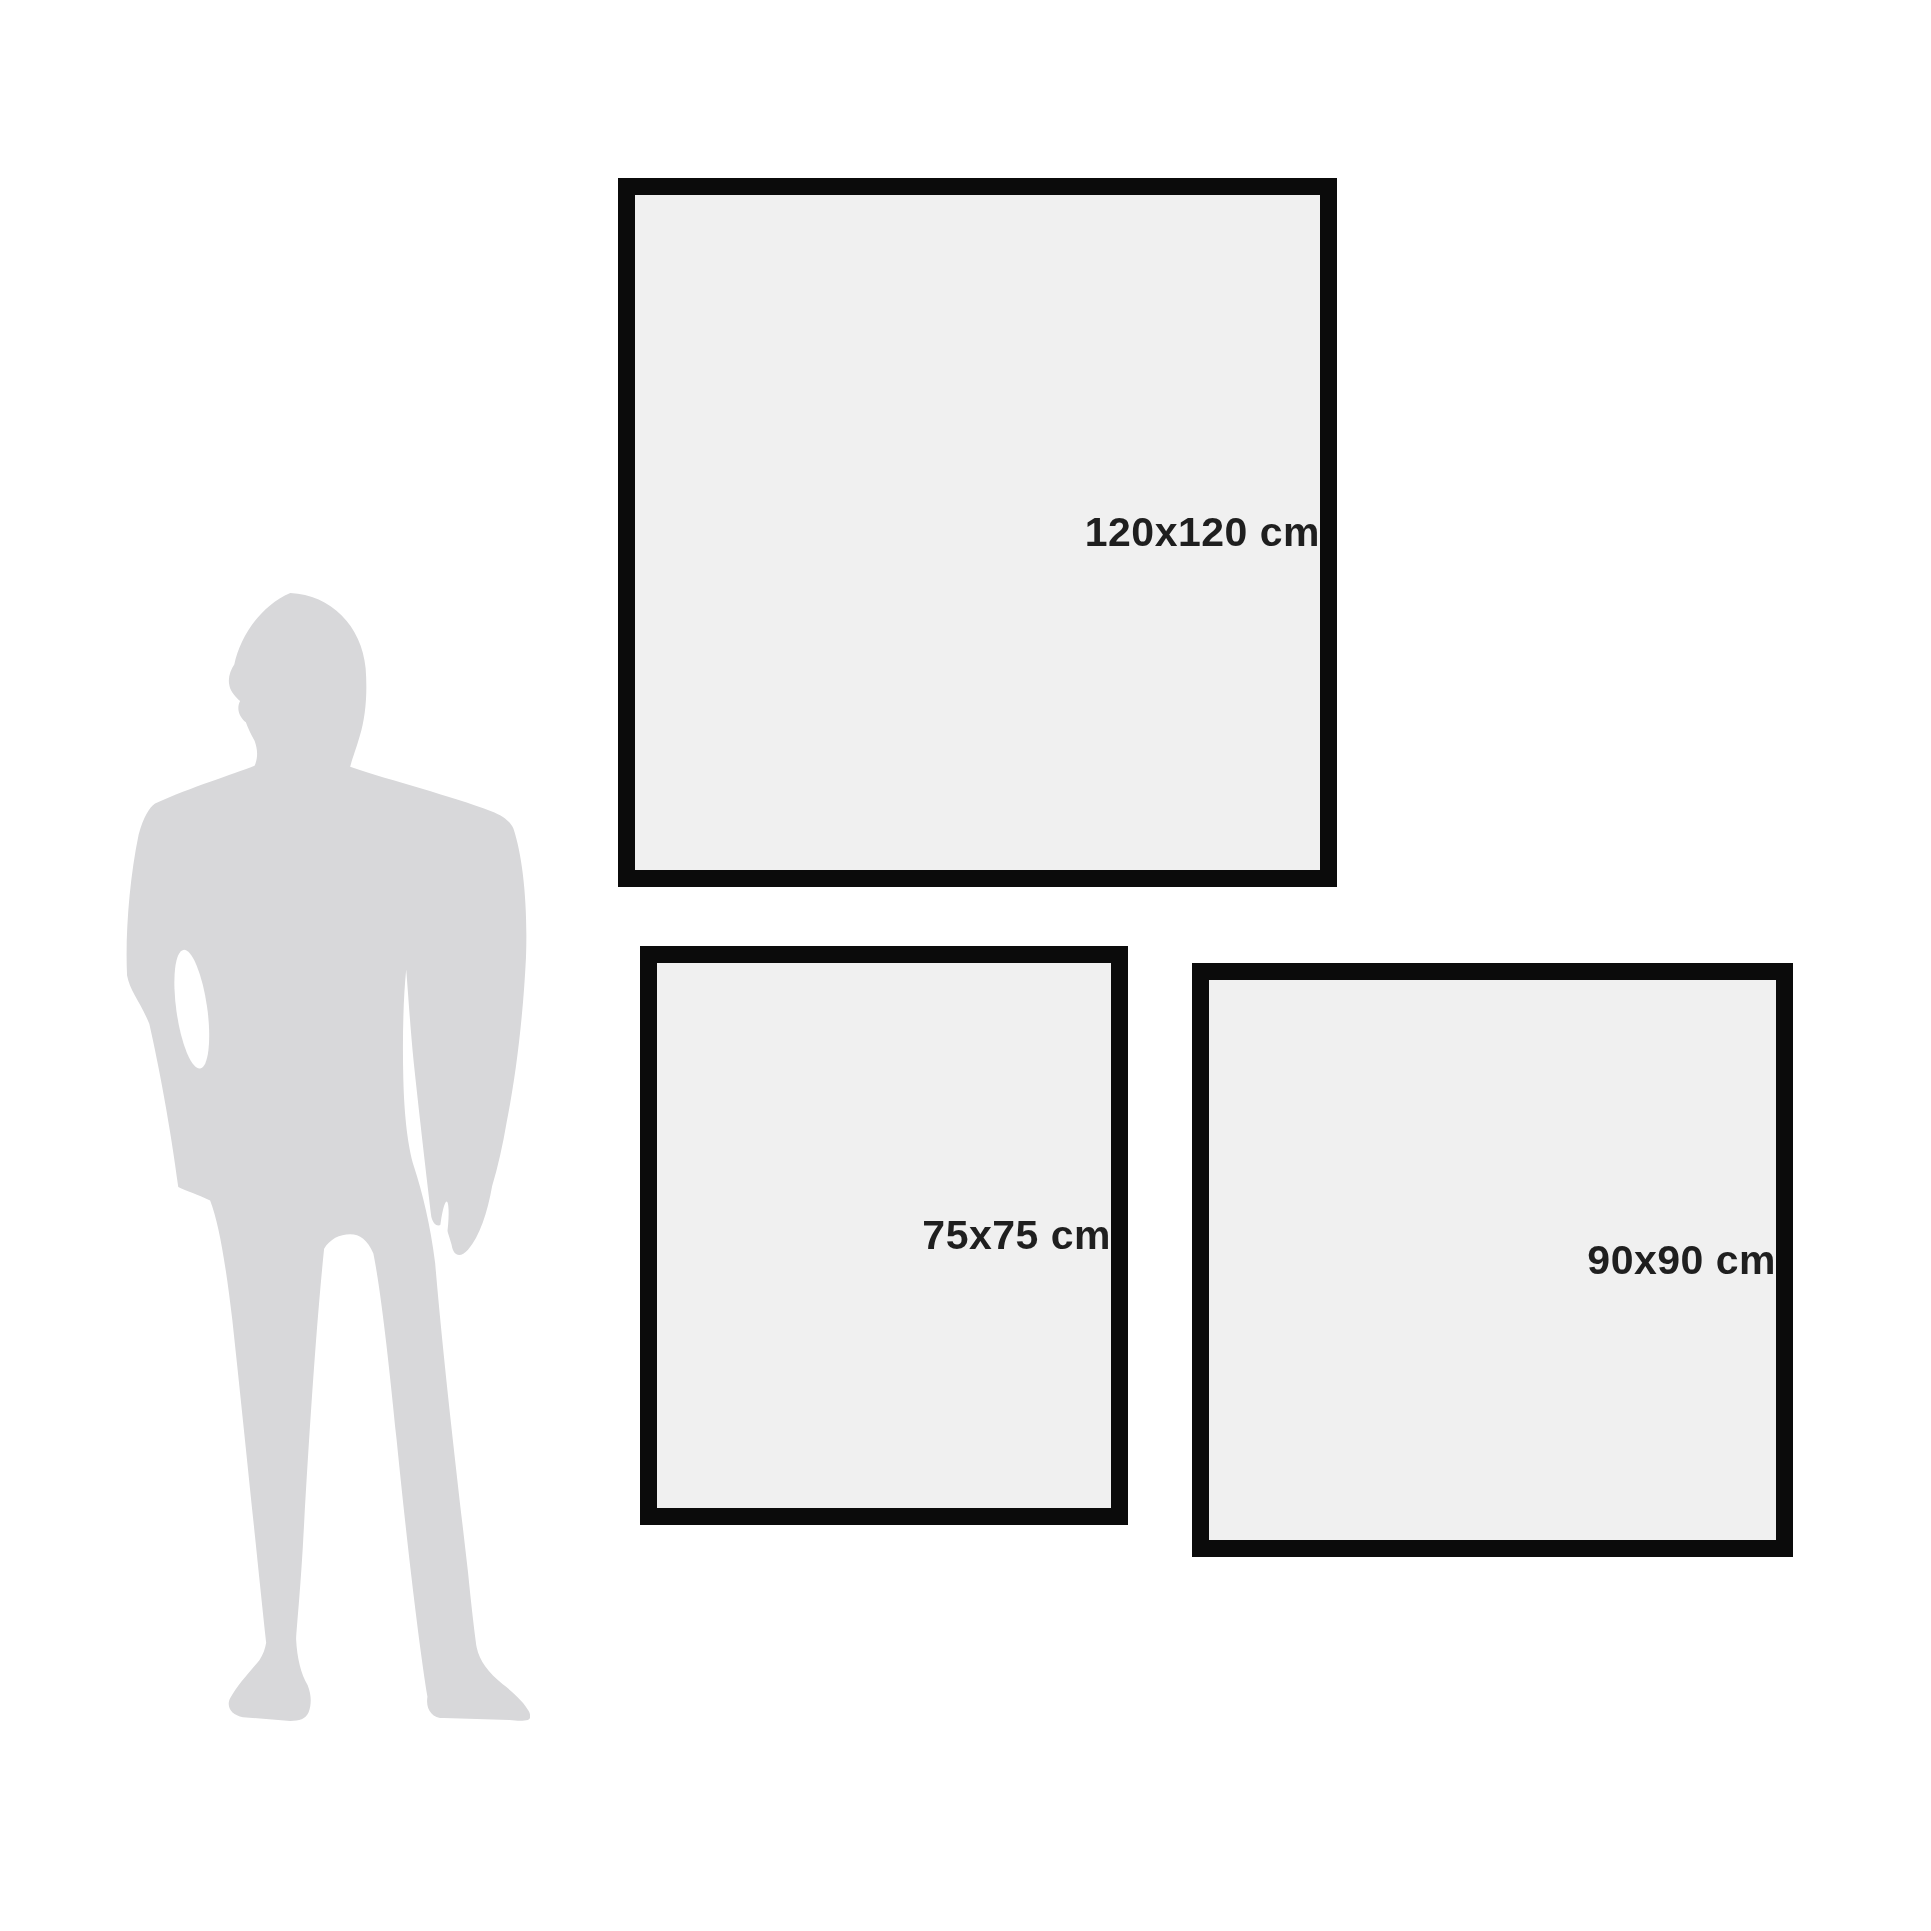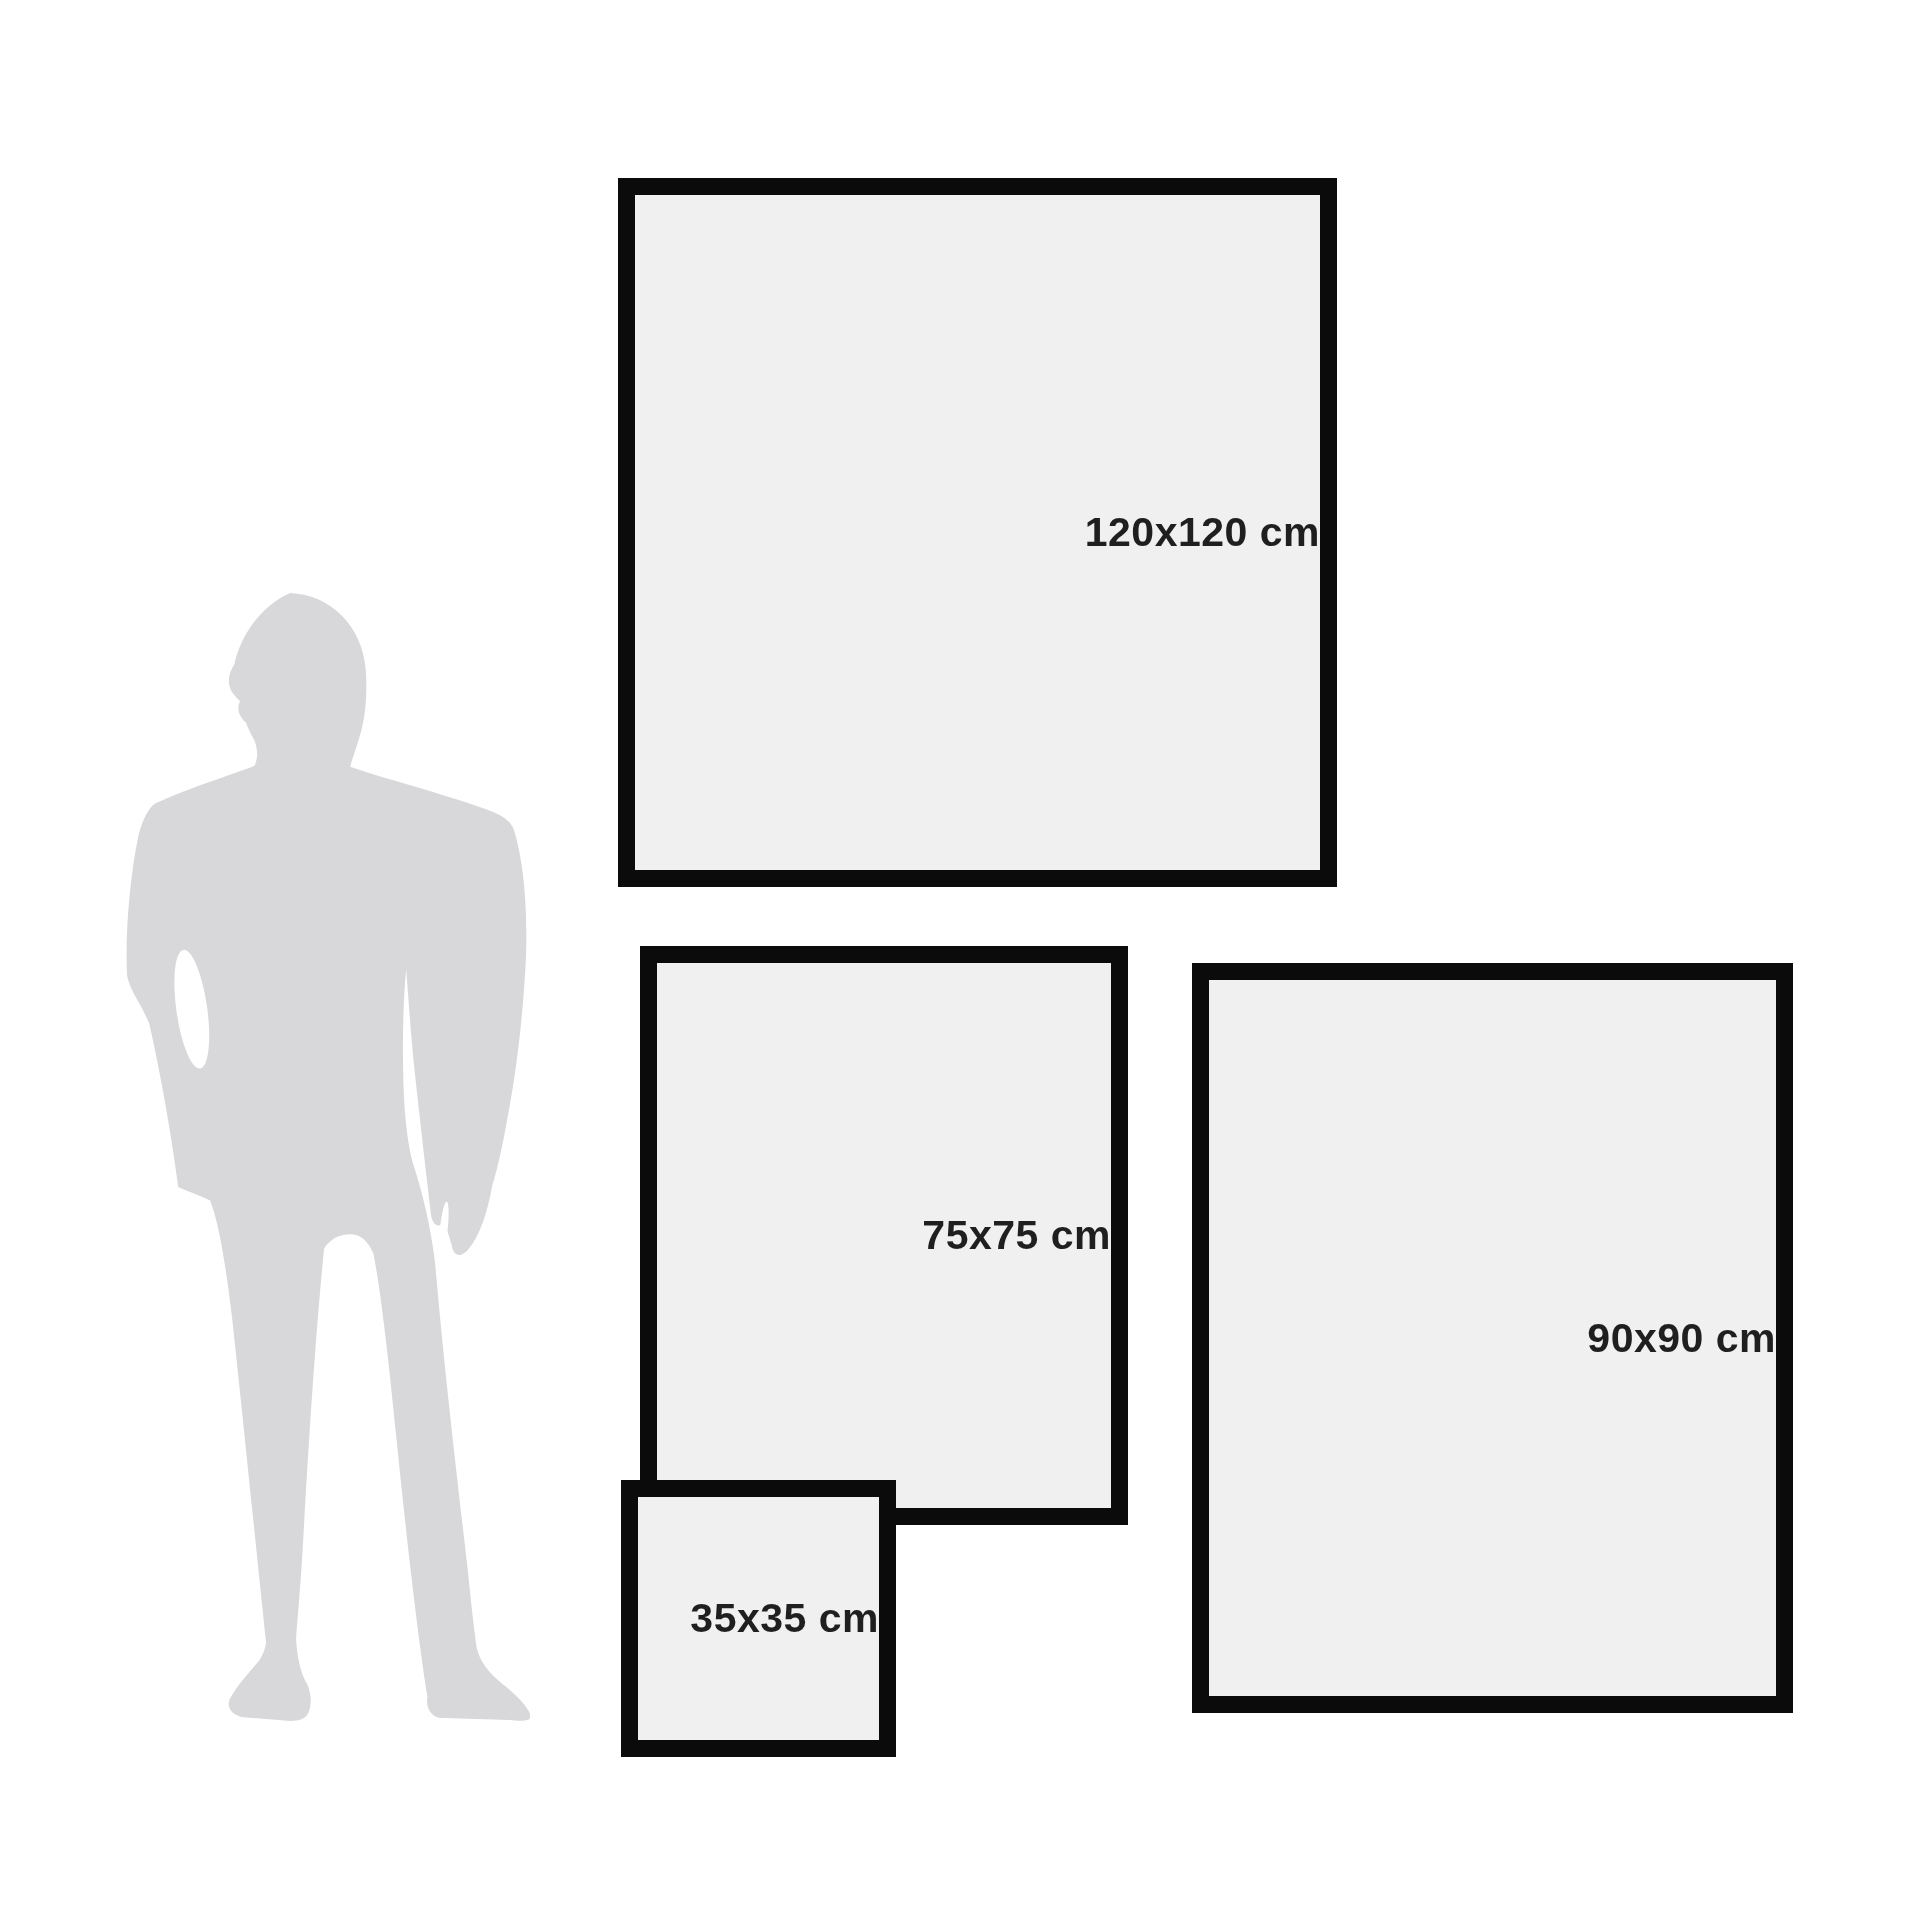--- a/index.html
+++ b/index.html
@@ -23,21 +23,21 @@
   .size-label {
     font-size: 41px;
     font-weight: 600;
     letter-spacing: 0.5px;
     color: var(--label-text, #1f1f1f);
     white-space: nowrap;
   }
   .f120 { left: 618px;  top: 178px;  width: 719px; height: 709px; }
   .f50  { left: 1465px; top: 559px;  width: 328px; height: 326px; }
   .f75  { left: 604px;  top: 946px;  width: 488px; height: 579px; margin-left: 36px; }
-  .f90  { left: 1192px; top: 963px;  width: 601px; height: 750px; }
+  .f90  { left: 1192px; top: 963px;  width: 601px; height: 594px; }
   .f35  { left: 621px;  top: 1480px; width: 275px; height: 277px; }
   .silhouette {
     position: absolute;
     left: 124px;
     top: 591px;
     width: 406px;
     height: 1130px;
   }
   .silhouette .body { fill: var(--silhouette, #d8d8da); }
   .silhouette .gap  { fill: var(--background, #ffffff); }
@@ -113,18 +113,15 @@
 
 
   <div class="frame f75">
     <span class="size-label">75x75 cm</span>
   </div>
 
   <div class="frame f90">
     <span class="size-label">90x90 cm</span>
   </div>
 
-  <div class="frame f35">
-    <span class="size-label">35x35 cm</span>
-  </div>
 
 </div>
 
 
 </body></html>

